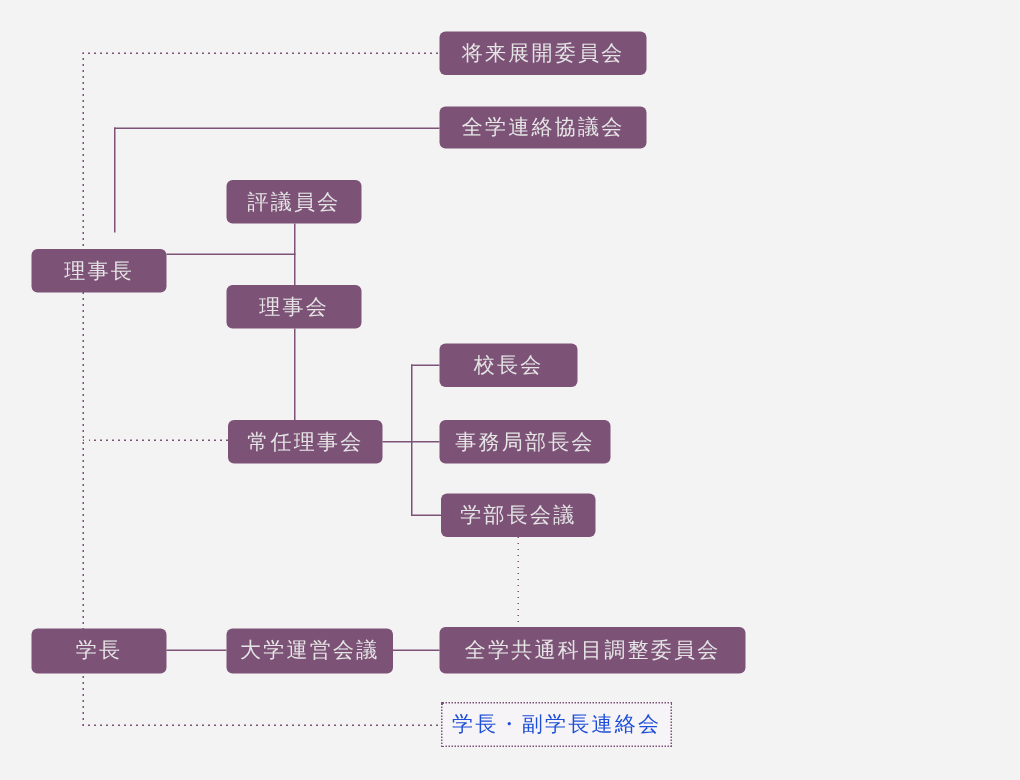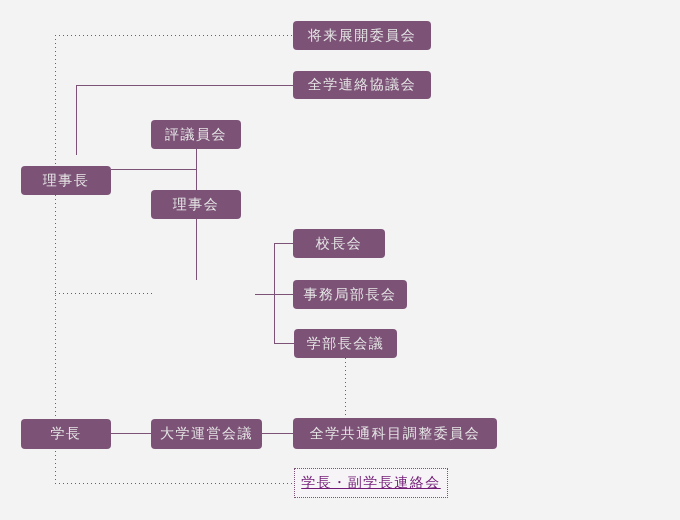--- a/index.html
+++ b/index.html
@@ -37,23 +37,22 @@
     color: #e5e5e5;
     font-size: 14px;
     letter-spacing: 1.5px;
     white-space: nowrap;
     border-radius: 4px;
     z-index: 2;
   }
   .node.outline {
     background: #f6f4f6;
     border: 1px dotted #7c5277;
-    color: #701a75;
+    color: #1d4ed8;
     border-radius: 0;
-    text-decoration: underline;
   }
 </style>
 </head>
 <body>
 
 <div class="stage">
 
   <div class="c-dv" style="left:55px; top:35px; height:449px;"></div>
   <div class="c-dh" style="left:55px; top:35px; width:238px;"></div>
   <div class="c-dh" style="left:55px; top:293px; width:97px;"></div>
@@ -77,20 +76,21 @@
   <div class="node" style="left:293px; top:71px; width:138px; height:28px;">全学連絡協議会</div>
 
   <div class="node" style="left:151px; top:120px; width:90px; height:29px;">評議員会</div>
 
   <div class="node" style="left:21px; top:166px; width:90px; height:29px;">理事長</div>
 
   <div class="node" style="left:151px; top:190px; width:90px; height:29px;">理事会</div>
 
   <div class="node" style="left:293px; top:229px; width:92px; height:29px;">校長会</div>
 
+  <div class="node" style="left:152px; top:280px; width:103px; height:29px;">常任理事会</div>
 
   <div class="node" style="left:293px; top:280px; width:114px; height:29px;">事務局部長会</div>
 
   <div class="node" style="left:294px; top:329px; width:103px; height:29px;">学部長会議</div>
 
   <div class="node" style="left:21px; top:419px; width:90px; height:30px;">学長</div>
 
   <div class="node" style="left:151px; top:419px; width:111px; height:30px;">大学運営会議</div>
 
   <div class="node" style="left:293px; top:418px; width:204px; height:31px;">全学共通科目調整委員会</div>

